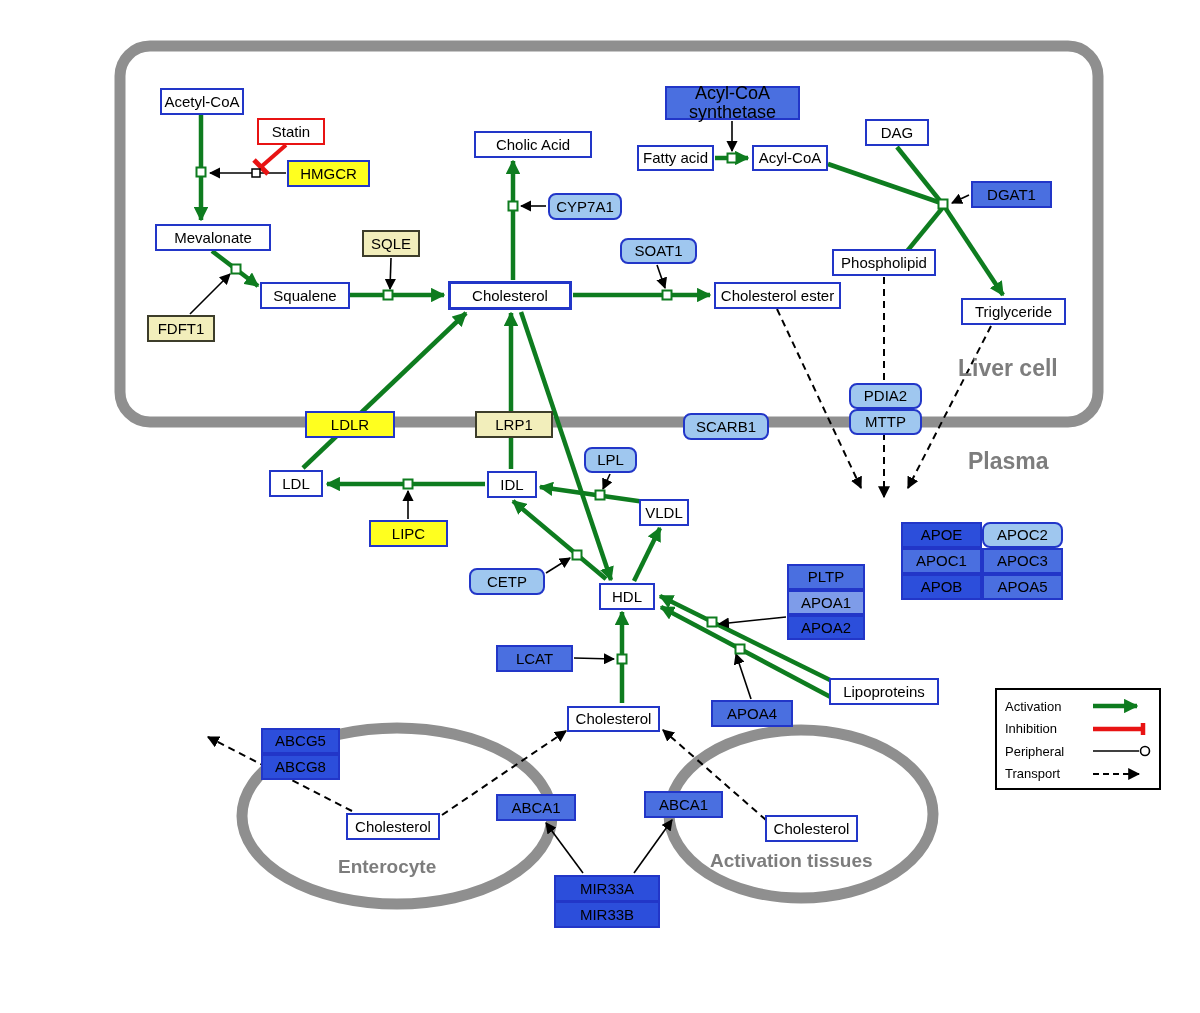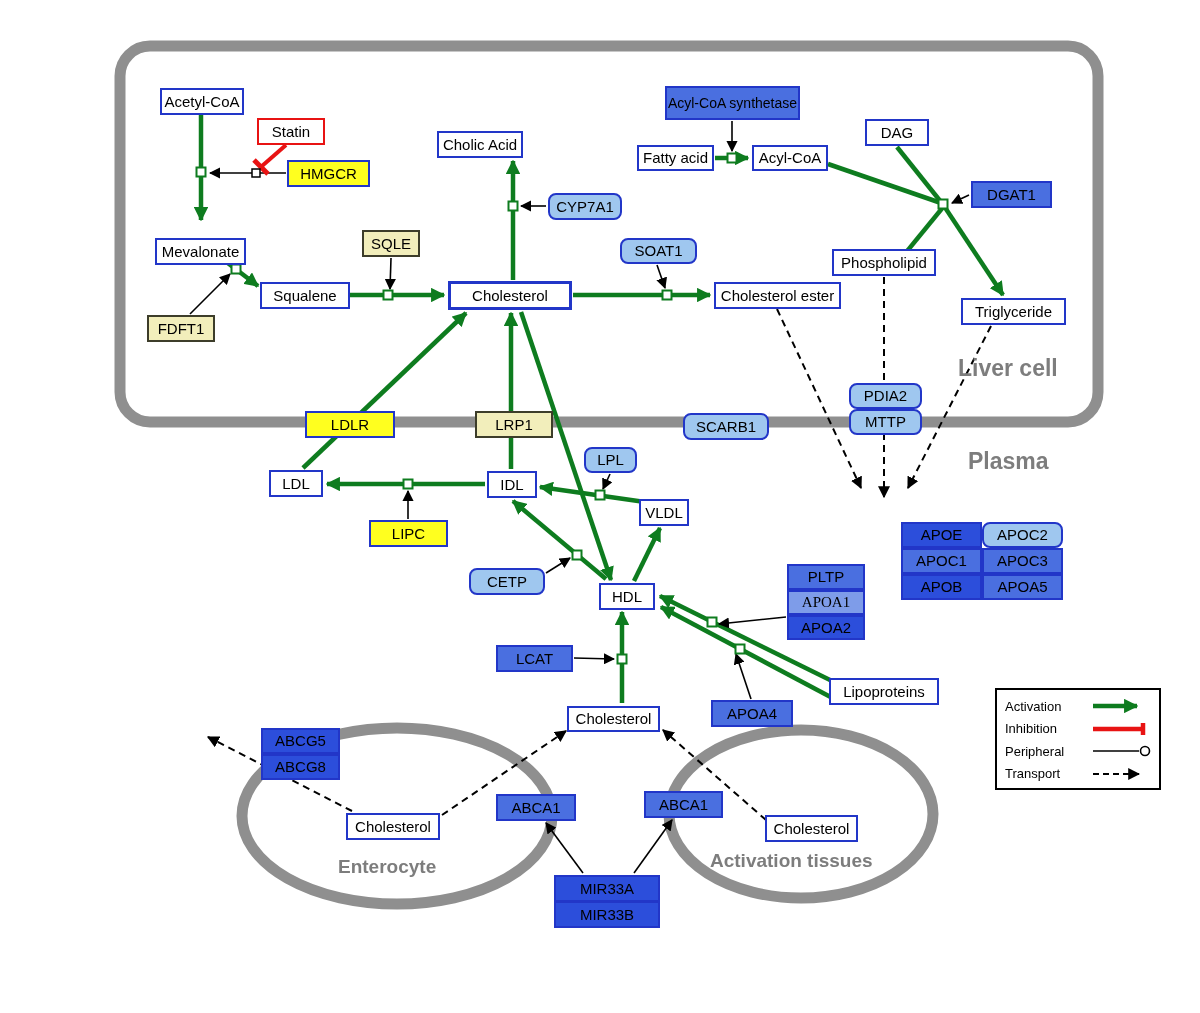--- a/index.html
+++ b/index.html
@@ -4,27 +4,27 @@
 <style>
   * { margin:0; padding:0; box-sizing:border-box; }
   body { font-family:"Liberation Sans", sans-serif; background:#fff; }
   #canvas { position:relative; width:1200px; height:1013px; background:#fff; overflow:hidden; }
   #edges { position:absolute; left:0; top:0; }
   .node {
     position:absolute; display:flex; align-items:center; justify-content:center;
     font-size:15px; color:#000; text-align:center; line-height:1.05;
     background:#fff; border:2px solid #2236c8; z-index:2;
   }
-  .fs13 { font-size:14px; }
+  .fs13 { font-size:18px; }
   .n-thick { border-width:3px; }
   .n-red { border-color:#e81313; }
   .n-yellow { background:#ffff1f; }
   .n-pale { background:#f2eebb; border-color:#3d3d2a; }
   .n-lblue { background:#9fc7ef;border-radius:8px; }
-  .n-mlblue { background:#7e9ce9;font-family:Liberation Serif, serif; }
+  .n-mlblue { background:#7e9ce9; }
   .n-mblue { background:#4a6fe0; }
   .n-dblue { background:#2c4edb; }
   .comp-label { position:absolute; color:#7d7d7d; font-weight:bold; z-index:3; }
   .cl-big { font-size:23px; }
   .cl-med { font-size:19px; }
   #legend {
     position:absolute; left:995px; top:688px; width:166px; height:102px;
     background:#fff; border:2px solid #000; z-index:4; padding:6px 6px 4px 8px;
     display:flex; flex-direction:column; justify-content:space-between;
   }
@@ -129,26 +129,26 @@
   </svg>
 
   <div class="comp-label cl-big" style="left:958px;top:355px">Liver cell</div>
   <div class="comp-label cl-big" style="left:968px;top:448px">Plasma</div>
   <div class="comp-label cl-med" style="left:338px;top:856px">Enterocyte</div>
   <div class="comp-label cl-med" style="left:710px;top:850px">Activation tissues</div>
 
   <div class="node" style="left:160px;top:88px;width:84px;height:27px">Acetyl-CoA</div>
   <div class="node n-red" style="left:257px;top:118px;width:68px;height:27px">Statin</div>
   <div class="node n-yellow" style="left:287px;top:160px;width:83px;height:27px">HMGCR</div>
-  <div class="node" style="left:155px;top:238px;width:91px;height:27px">Mevalonate</div>
+  <div class="node" style="left:155px;top:224px;width:116px;height:27px">Mevalonate</div>
   <div class="node n-pale" style="left:362px;top:230px;width:58px;height:27px">SQLE</div>
   <div class="node n-pale" style="left:147px;top:315px;width:68px;height:27px">FDFT1</div>
   <div class="node" style="left:260px;top:282px;width:90px;height:27px">Squalene</div>
   <div class="node n-thick" style="left:448px;top:281px;width:124px;height:29px">Cholesterol</div>
-  <div class="node" style="left:437px;top:131px;width:86px;height:27px">Cholic Acid</div>
+  <div class="node" style="left:474px;top:131px;width:118px;height:27px">Cholic Acid</div>
   <div class="node n-lblue" style="left:548px;top:193px;width:74px;height:27px">CYP7A1</div>
   <div class="node n-lblue" style="left:620px;top:238px;width:77px;height:26px">SOAT1</div>
   <div class="node" style="left:714px;top:282px;width:127px;height:27px">Cholesterol ester</div>
   <div class="node n-mblue fs13" style="left:665px;top:86px;width:135px;height:34px">Acyl-CoA synthetase</div>
   <div class="node" style="left:637px;top:145px;width:77px;height:26px">Fatty acid</div>
   <div class="node" style="left:752px;top:145px;width:76px;height:26px">Acyl-CoA</div>
   <div class="node" style="left:865px;top:119px;width:64px;height:27px">DAG</div>
   <div class="node n-mblue" style="left:971px;top:181px;width:81px;height:27px">DGAT1</div>
   <div class="node" style="left:832px;top:249px;width:104px;height:27px">Phospholipid</div>
   <div class="node" style="left:961px;top:298px;width:105px;height:27px">Triglyceride</div>

